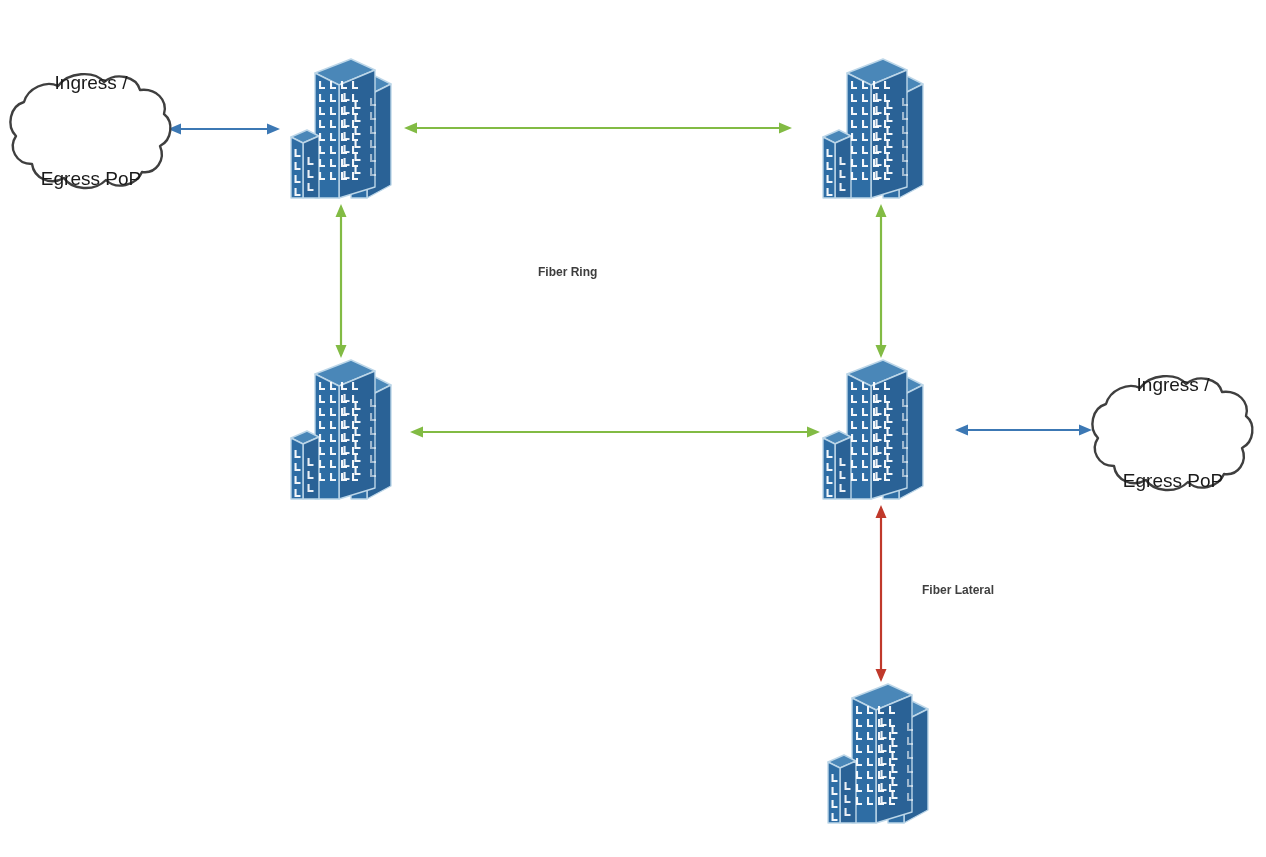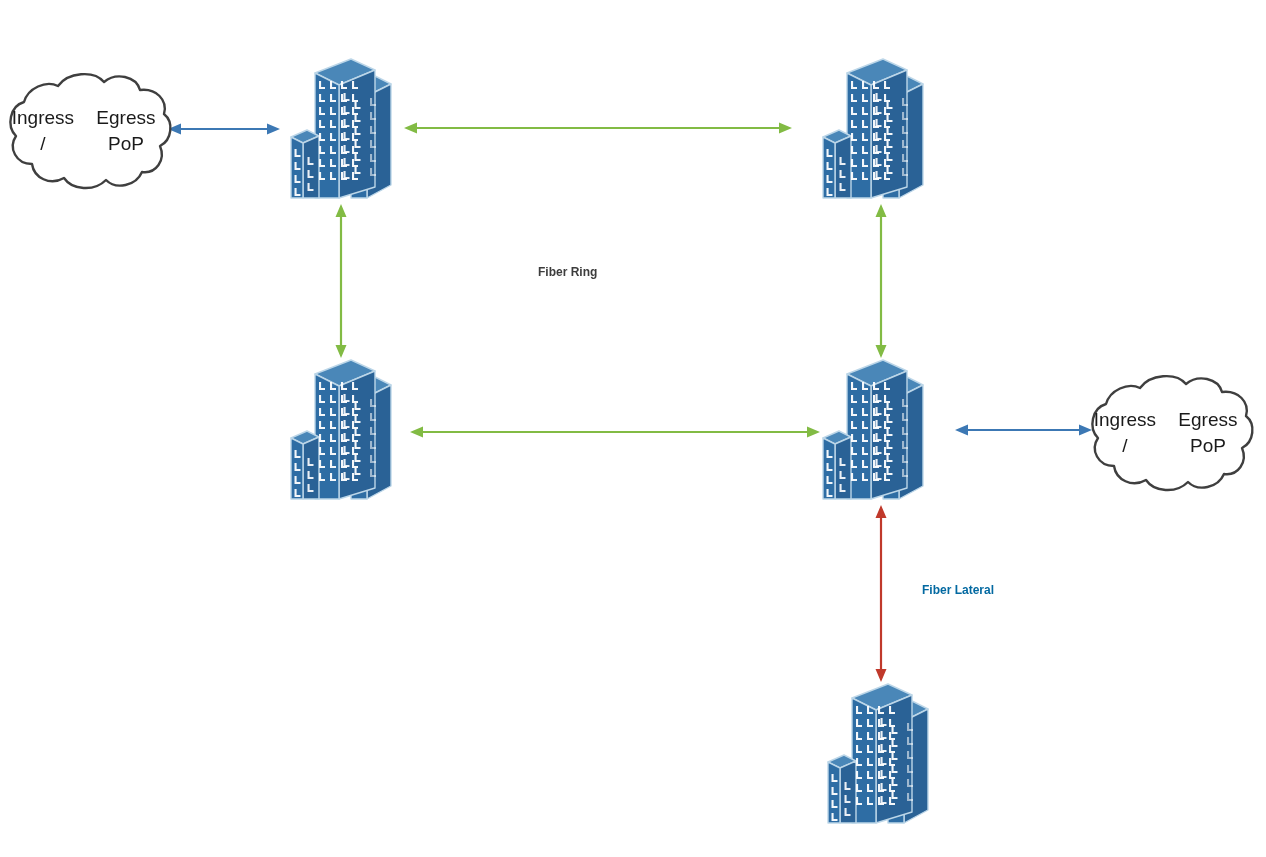--- a/index.html
+++ b/index.html
@@ -20,23 +20,23 @@
   .node {
     position: absolute;
   }
   .cloud-label {
     position: absolute;
     left: 0;
     top: 0;
     width: 100%;
     height: 100%;
     display: flex;
-    flex-direction: row;
+    flex-direction: column;
     align-items: center;
-    justify-content: flex-end;
+    justify-content: space-between;
     font-size: 19px;
     line-height: 1.35;
     color: #1a1a1a;
     text-align: center;
     pointer-events: none;
   }
   .edge-label {
     position: absolute;
     font-size: 12px;
     font-weight: bold;
@@ -193,14 +193,14 @@
           <polygon points="3,80 19,73 31,79 15,86" fill="#4a87b8" stroke="#bcd6e8" stroke-width="1.4" stroke-linejoin="round"></polygon>
           <polygon points="15,86 31,79 31,141 15,141" fill="#2a6296" stroke="#bcd6e8" stroke-width="1.4" stroke-linejoin="round"></polygon>
           <polygon points="3,80 15,86 15,141 3,141" fill="#2e6da4" stroke="#bcd6e8" stroke-width="1.4" stroke-linejoin="round"></polygon>
           <path d="M31 24h2.1v6h3.9v2.1h-6z M42 24h2.1v6h3.9v2.1h-6z M53 24h2.1v6h3.9v2.1h-6z M64 24h2.1v6h3.9v2.1h-6z M31 37h2.1v6h3.9v2.1h-6z M42 37h2.1v6h3.9v2.1h-6z M53 37h2.1v6h3.9v2.1h-6z M64 37h2.1v6h3.9v2.1h-6z M31 50h2.1v6h3.9v2.1h-6z M42 50h2.1v6h3.9v2.1h-6z M53 50h2.1v6h3.9v2.1h-6z M64 50h2.1v6h3.9v2.1h-6z M31 63h2.1v6h3.9v2.1h-6z M42 63h2.1v6h3.9v2.1h-6z M53 63h2.1v6h3.9v2.1h-6z M64 63h2.1v6h3.9v2.1h-6z M31 76h2.1v6h3.9v2.1h-6z M42 76h2.1v6h3.9v2.1h-6z M53 76h2.1v6h3.9v2.1h-6z M64 76h2.1v6h3.9v2.1h-6z M31 89h2.1v6h3.9v2.1h-6z M42 89h2.1v6h3.9v2.1h-6z M53 89h2.1v6h3.9v2.1h-6z M64 89h2.1v6h3.9v2.1h-6z M31 102h2.1v6h3.9v2.1h-6z M42 102h2.1v6h3.9v2.1h-6z M53 102h2.1v6h3.9v2.1h-6z M64 102h2.1v6h3.9v2.1h-6z M31 115h2.1v6h3.9v2.1h-6z M42 115h2.1v6h3.9v2.1h-6z M53 115h2.1v6h3.9v2.1h-6z M64 115h2.1v6h3.9v2.1h-6z M66.5 44h2.1v6h3.9v2.1h-6z M66.5 57h2.1v6h3.9v2.1h-6z M66.5 70h2.1v6h3.9v2.1h-6z M66.5 83h2.1v6h3.9v2.1h-6z M66.5 96h2.1v6h3.9v2.1h-6z M66.5 109h2.1v6h3.9v2.1h-6z M6.5 92h2.1v6h3.9v2.1h-6z M6.5 105h2.1v6h3.9v2.1h-6z M6.5 118h2.1v6h3.9v2.1h-6z M6.5 131h2.1v6h3.9v2.1h-6z " fill="#ffffff" opacity="0.95"></path>
           <path d="M55.5 36h2.1v6h3.9v2.1h-6z M55.5 49h2.1v6h3.9v2.1h-6z M55.5 62h2.1v6h3.9v2.1h-6z M55.5 75h2.1v6h3.9v2.1h-6z M55.5 88h2.1v6h3.9v2.1h-6z M55.5 101h2.1v6h3.9v2.1h-6z M55.5 114h2.1v6h3.9v2.1h-6z M19.5 100h2.1v6h3.9v2.1h-6z M19.5 113h2.1v6h3.9v2.1h-6z M19.5 126h2.1v6h3.9v2.1h-6z " fill="#ffffff" opacity="0.9"></path>
           <path d="M82 41h2.1v6h3.9v2.1h-6z M82 55h2.1v6h3.9v2.1h-6z M82 69h2.1v6h3.9v2.1h-6z M82 83h2.1v6h3.9v2.1h-6z M82 97h2.1v6h3.9v2.1h-6z M82 111h2.1v6h3.9v2.1h-6z " fill="#ffffff" opacity="0.55"></path>
         </g>
       </svg>
     </div>
     <div class="edge-label" style="left: 538px; top: 265px; color: rgb(61, 61, 61);">Fiber Ring</div>
-    <div class="edge-label" style="left: 922px; top: 583px; color: #0369a1;">Fiber Lateral</div>
+    <div class="edge-label" style="left: 922px; top: 583px; color: #404040;">Fiber Lateral</div>
   </div>
 
 </body></html>

